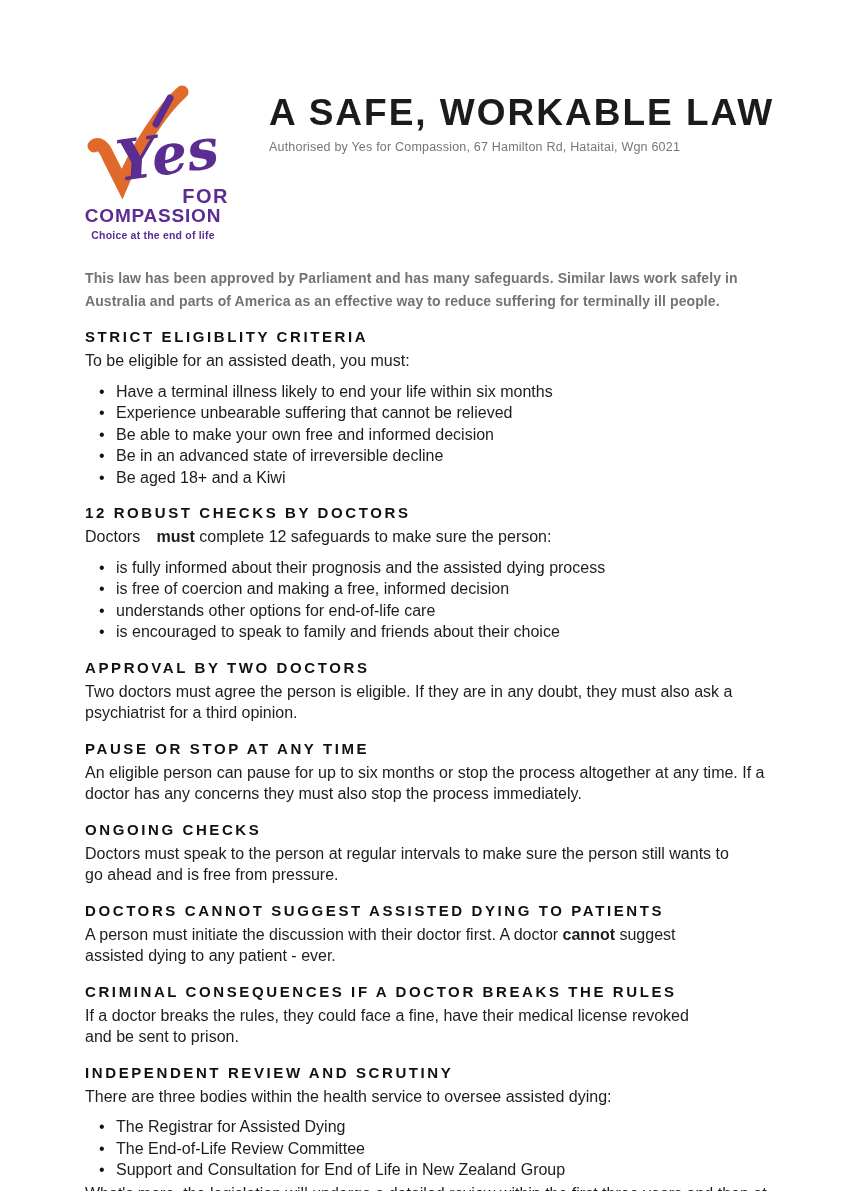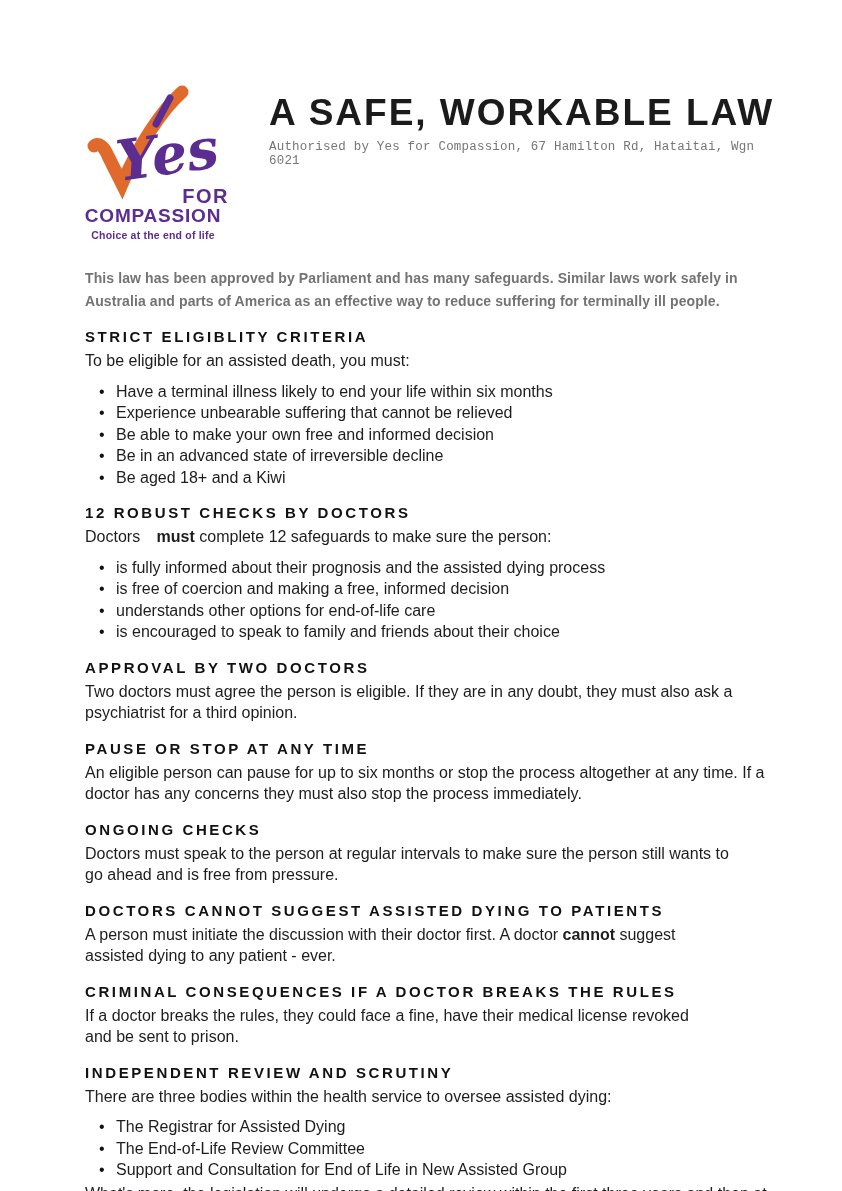--- a/index.html
+++ b/index.html
@@ -22,21 +22,21 @@
   .logo-tagline{font-size:10.5px;font-weight:bold;letter-spacing:0.2px;margin-top:3px;}
   .title-block{margin-left:40px;padding-top:8px;}
   .title{
     margin:0;color:#5b2d91;font-size:37px;font-weight:800;
     letter-spacing:2px;line-height:42px;white-space:nowrap;
   }
   .subtitle{
     margin:0;color:#1b1b1b;font-size:37px;font-weight:800;
     letter-spacing:2px;line-height:42px;white-space:nowrap;
   }
-  .authorised{color:#767676;font-size:12.5px;margin-top:6px;letter-spacing:0.2px;font-family:Liberation Mono, monospace;}
+  .authorised{color:#767676;font-size:12.5px;margin-top:6px;letter-spacing:0.2px;}
   
   main{width:692px;}
   .intro{
     font-weight:bold;font-size:14px;line-height:22.5px;
     margin:0 0 12px 0;color:#737373;letter-spacing:0.1px;
   }
   section{margin:0;}
   .sec-heading{
     margin:15px 0 4px 0;
     font-size:15px;font-weight:800;letter-spacing:2.6px;
@@ -129,19 +129,19 @@
       <h3 class="sec-heading">CRIMINAL CONSEQUENCES IF A DOCTOR BREAKS THE RULES</h3>
       <p class="sec-text w615">If a doctor breaks the rules, they could face a  fine, have their medical license revoked and be sent to prison.</p>
     </section>
 
     <section>
       <h3 class="sec-heading">INDEPENDENT REVIEW AND SCRUTINY</h3>
       <p class="sec-text">There are three bodies within the health service to oversee assisted dying:</p>
       <ul class="bullets">
         <li>The Registrar for Assisted Dying</li>
         <li>The End-of-Life Review Committee</li>
-        <li>Support and Consultation for End of Life in New Assisted Group</li>
+        <li>Support and Consultation for End of Life in New Zealand Group</li>
       </ul>
       <p class="sec-text">What's more, the legislation will undergo a detailed review within the first three years and then at five year intervals after that.</p>
     </section>
 
   </main>
 </div>
 
 </body></html>

